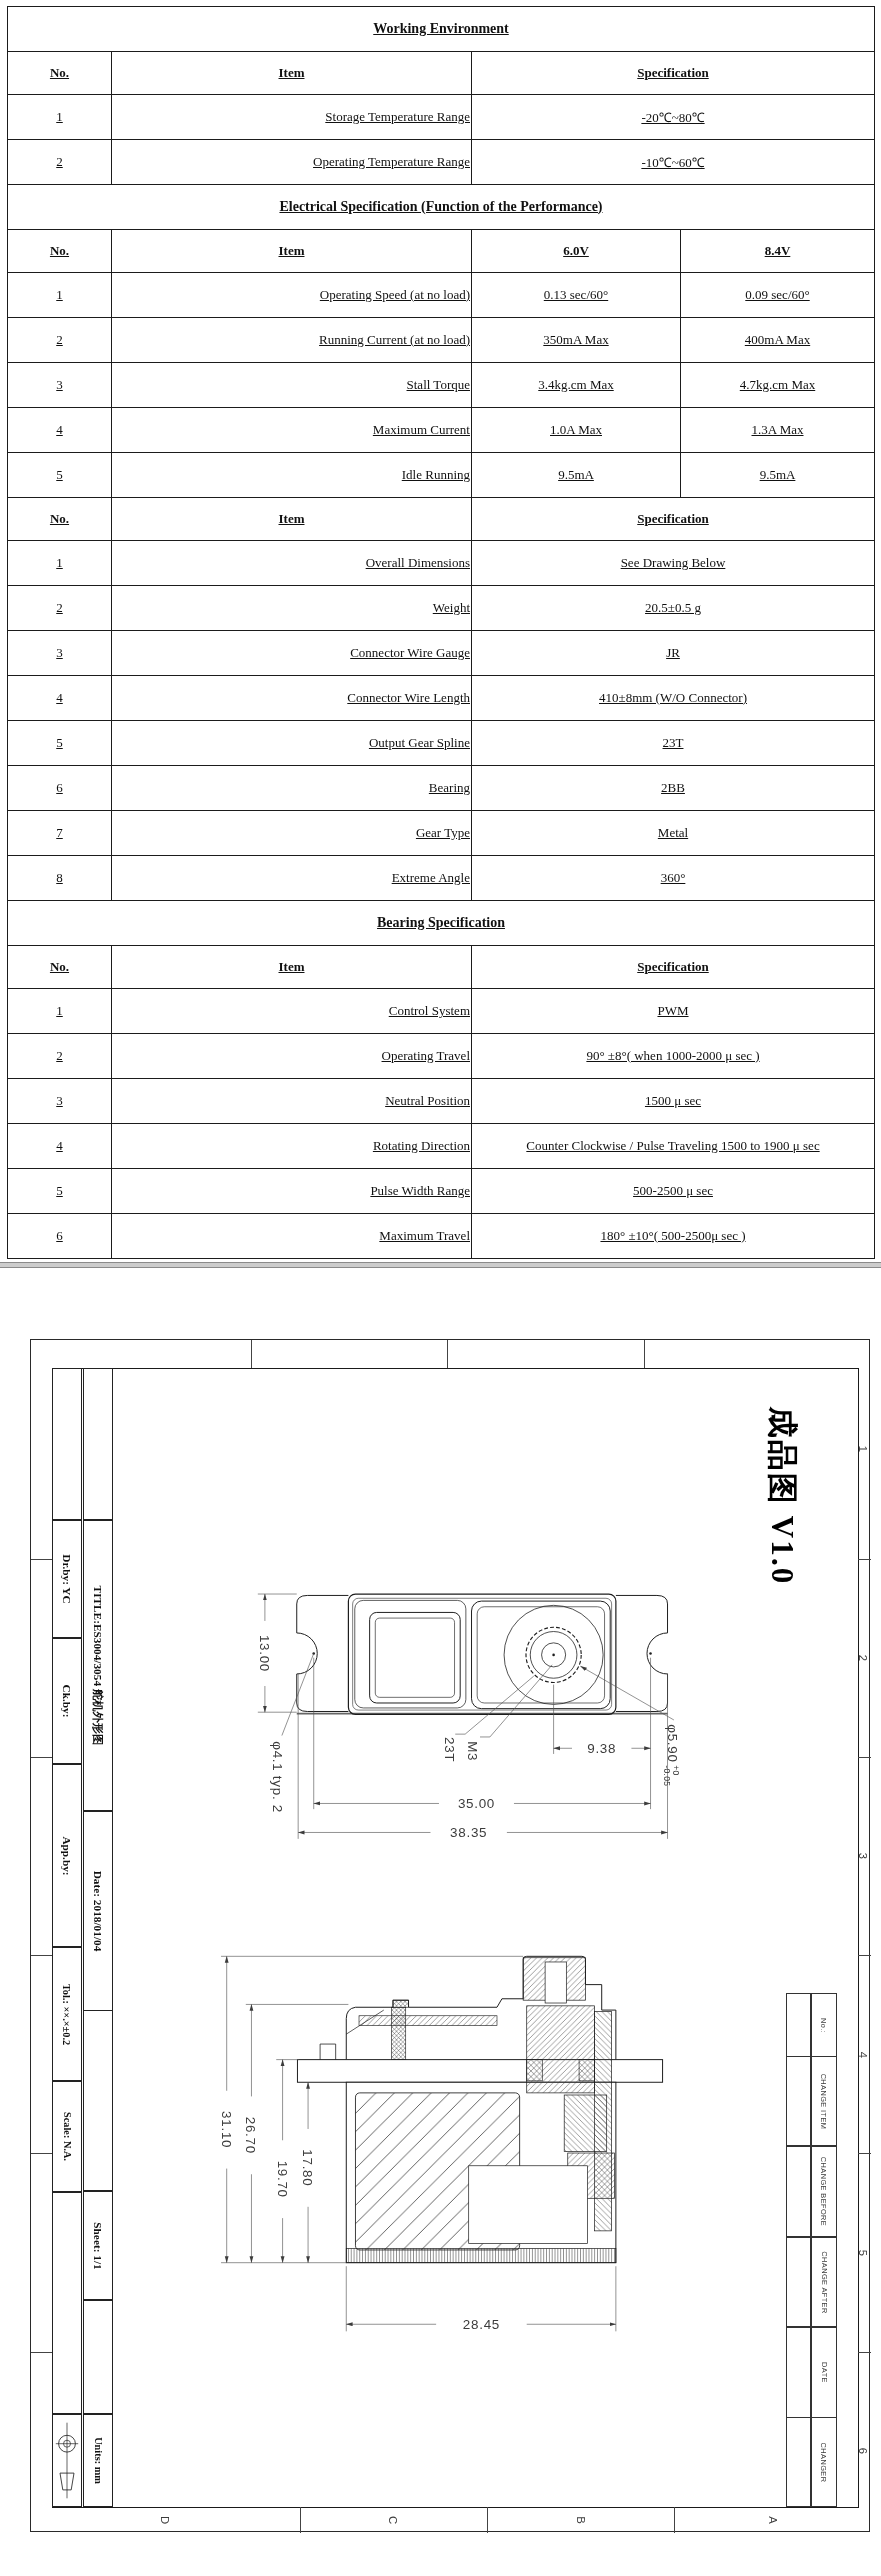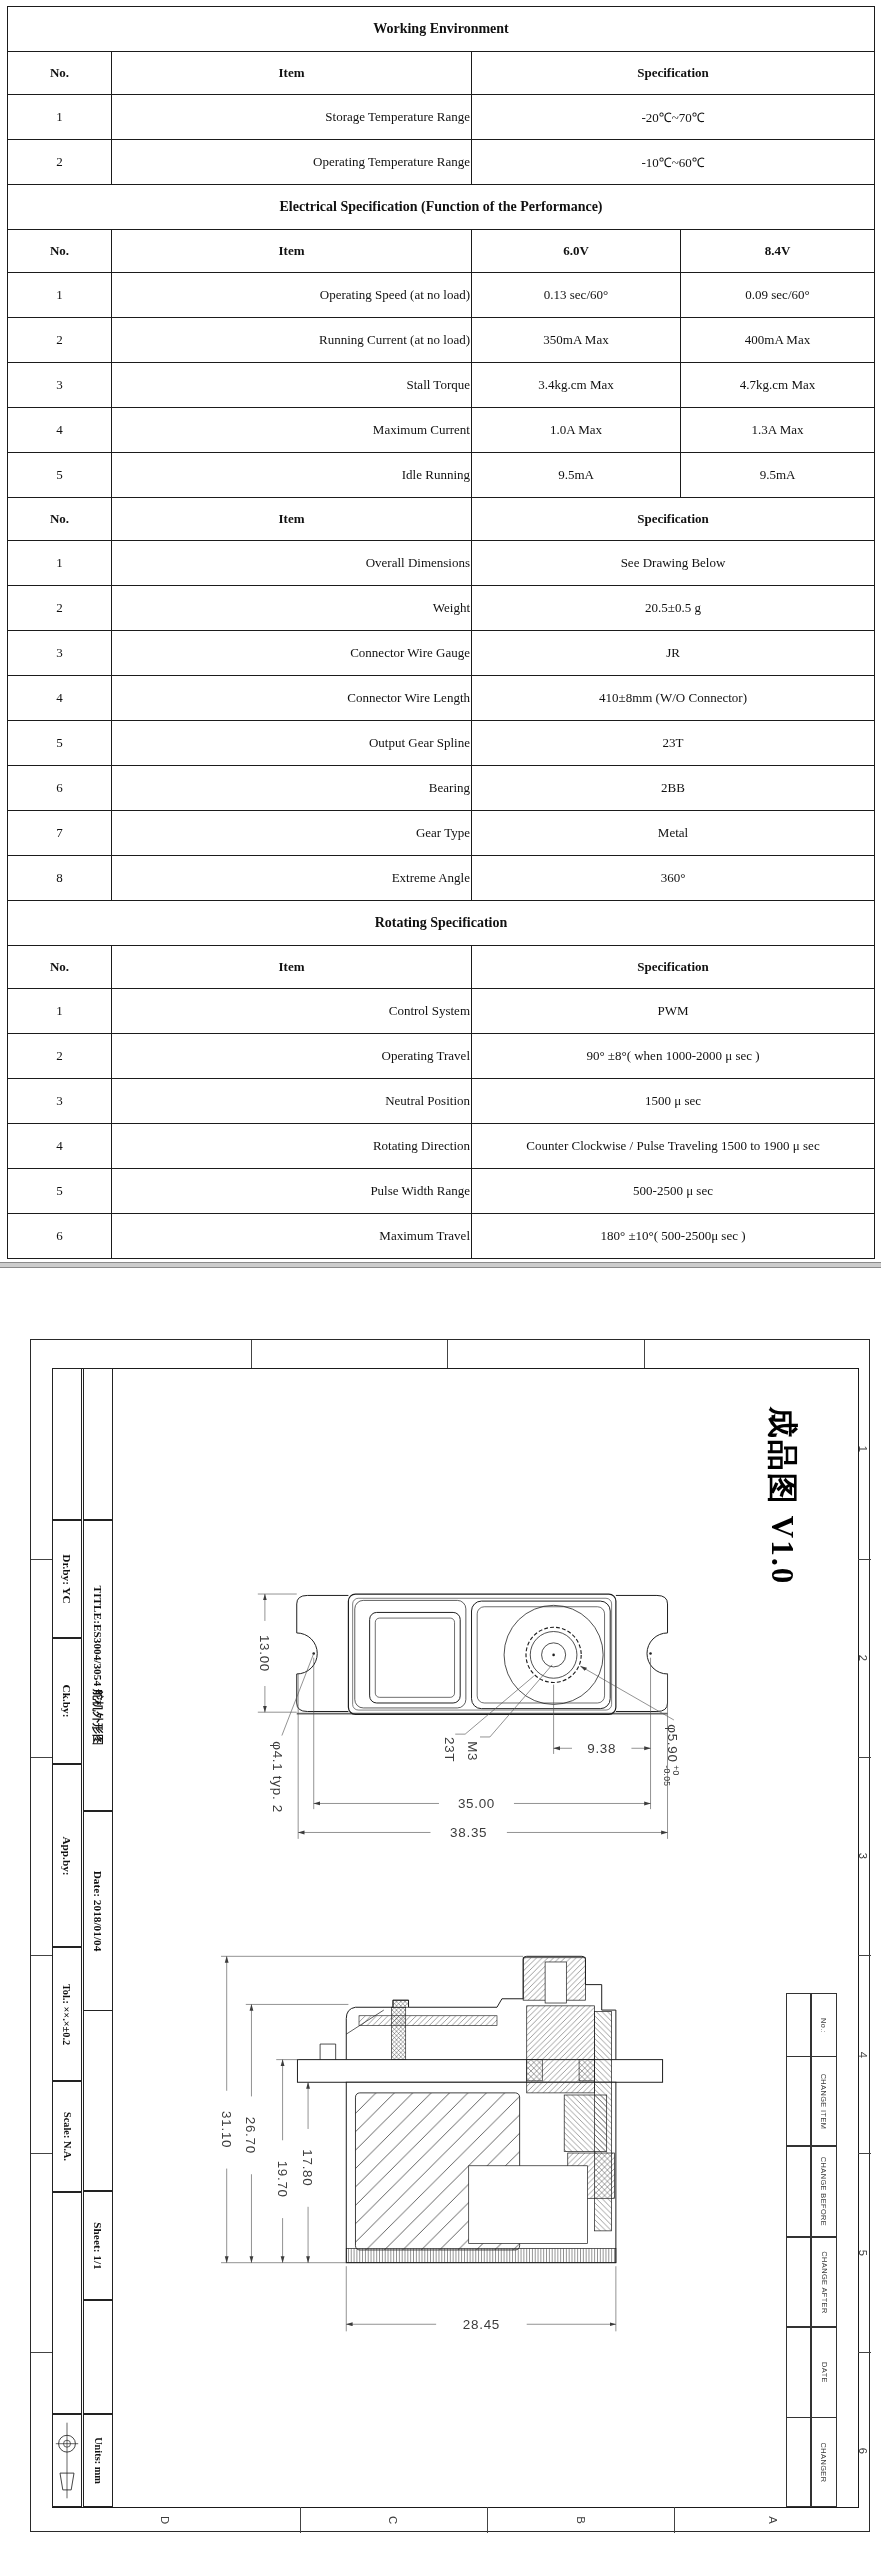--- a/index.html
+++ b/index.html
@@ -1,19 +1,19 @@
 <!DOCTYPE html>
 <html style="font-size:11.3px"><head>
 <meta charset="utf-8">
 <style>
   html,body{margin:0;padding:0;background:#ffffff;}
   body{position:relative;width:881px;height:2576px;font-family:"Liberation Serif",serif;color:#111;}
 
   
-  #spec-table{position:absolute;left:7px;top:5.7px;width:867px;border-collapse:collapse;table-layout:fixed;}
+  #spec-table{position:absolute;left:7px;top:5.7px;width:867px;border-collapse:collapse;table-layout:fixed;text-decoration:underline;}
   #spec-table td{border:1.1px solid #1b1b1b;font-size:13px;color:#111;overflow:hidden;}
   #spec-table tr.trow td{height:42px;}
   #spec-table tr.thead td{height:40px;font-weight:bold;text-align:center;}
   #spec-table tr.ttitle td{height:42px;font-weight:bold;text-align:center;font-size:14px;}
   #spec-table td.c{text-align:center;}
   #spec-table td.l{text-align:right;padding-left:10.6px;}
 
   
   .divider{position:absolute;left:0;top:1262px;width:881px;height:6.4px;background:#cccccc;border-top:0.7px solid #8a8a8a;border-bottom:0.7px solid #8a8a8a;box-sizing:border-box;}
 
@@ -52,21 +52,21 @@
         <td colspan="4">Working Environment</td>
       </tr>
       <tr class="thead">
         <td>No.</td>
         <td>Item</td>
         <td colspan="2">Specification</td>
       </tr>
       <tr class="trow">
         <td class="c">1</td>
         <td class="l">Storage Temperature Range</td>
-        <td class="c" colspan="2">-20℃~70℃</td>
+        <td class="c" colspan="2">-20℃~80℃</td>
       </tr>
       <tr class="trow">
         <td class="c">2</td>
         <td class="l">Operating Temperature Range</td>
         <td class="c" colspan="2">-10℃~60℃</td>
       </tr>
       <tr class="ttitle">
         <td colspan="4">Electrical Specification (Function of the Performance)</td>
       </tr>
       <tr class="thead">
@@ -144,21 +144,21 @@
         <td class="c">7</td>
         <td class="l">Gear Type</td>
         <td class="c" colspan="2">Metal</td>
       </tr>
       <tr class="trow">
         <td class="c">8</td>
         <td class="l">Extreme Angle</td>
         <td class="c" colspan="2">360°</td>
       </tr>
       <tr class="ttitle">
-        <td colspan="4">Rotating Specification</td>
+        <td colspan="4">Bearing Specification</td>
       </tr>
       <tr class="thead">
         <td>No.</td>
         <td>Item</td>
         <td colspan="2">Specification</td>
       </tr>
       <tr class="trow">
         <td class="c">1</td>
         <td class="l">Control System</td>
         <td class="c" colspan="2">PWM</td>

